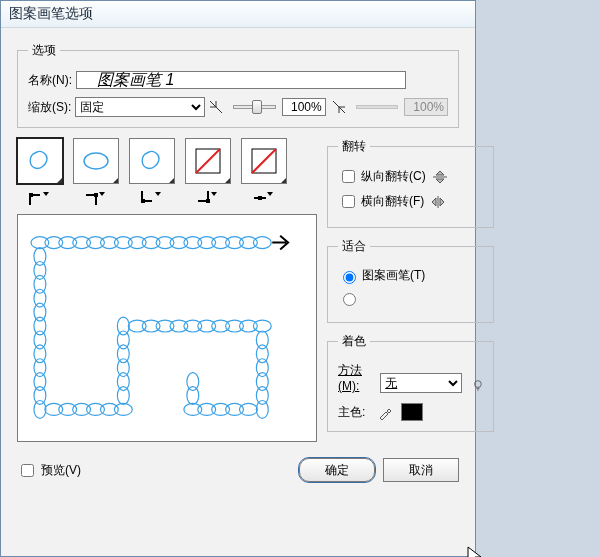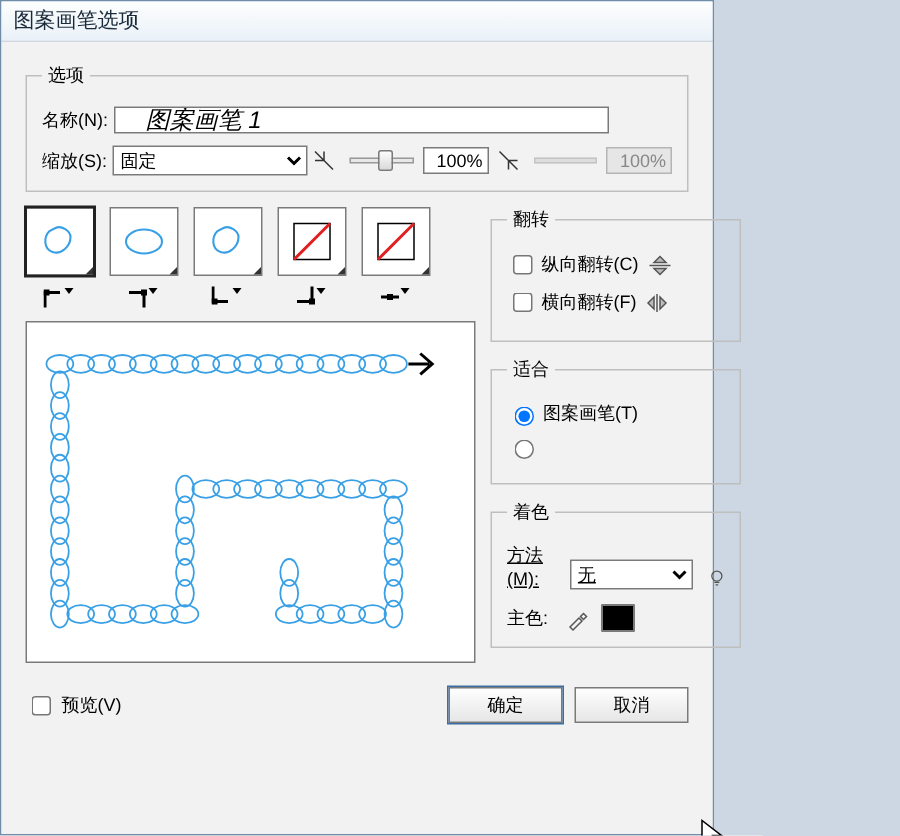--- a/index.html
+++ b/index.html
@@ -221,21 +221,21 @@
   .btn {
     min-width: 76px;
     height: 24px;
     border: 1px solid #7a7a7a;
     background: linear-gradient(#fefefe,#e6e6e6);
     font-family: inherit;
     font-size: 12px;
     margin-left: 8px;
     cursor: pointer;
   }
-  .btn.default { outline: 1px solid #3b6ea5; }
+  .btn.default { outline: 1px solid #3b6ea5; border-radius: 10px; }
   
   .cursor {
     position: absolute;
     left: 466px;
     top: 518px;
     width: 18px;
     height: 22px;
     pointer-events: none;
   }
 </style>

